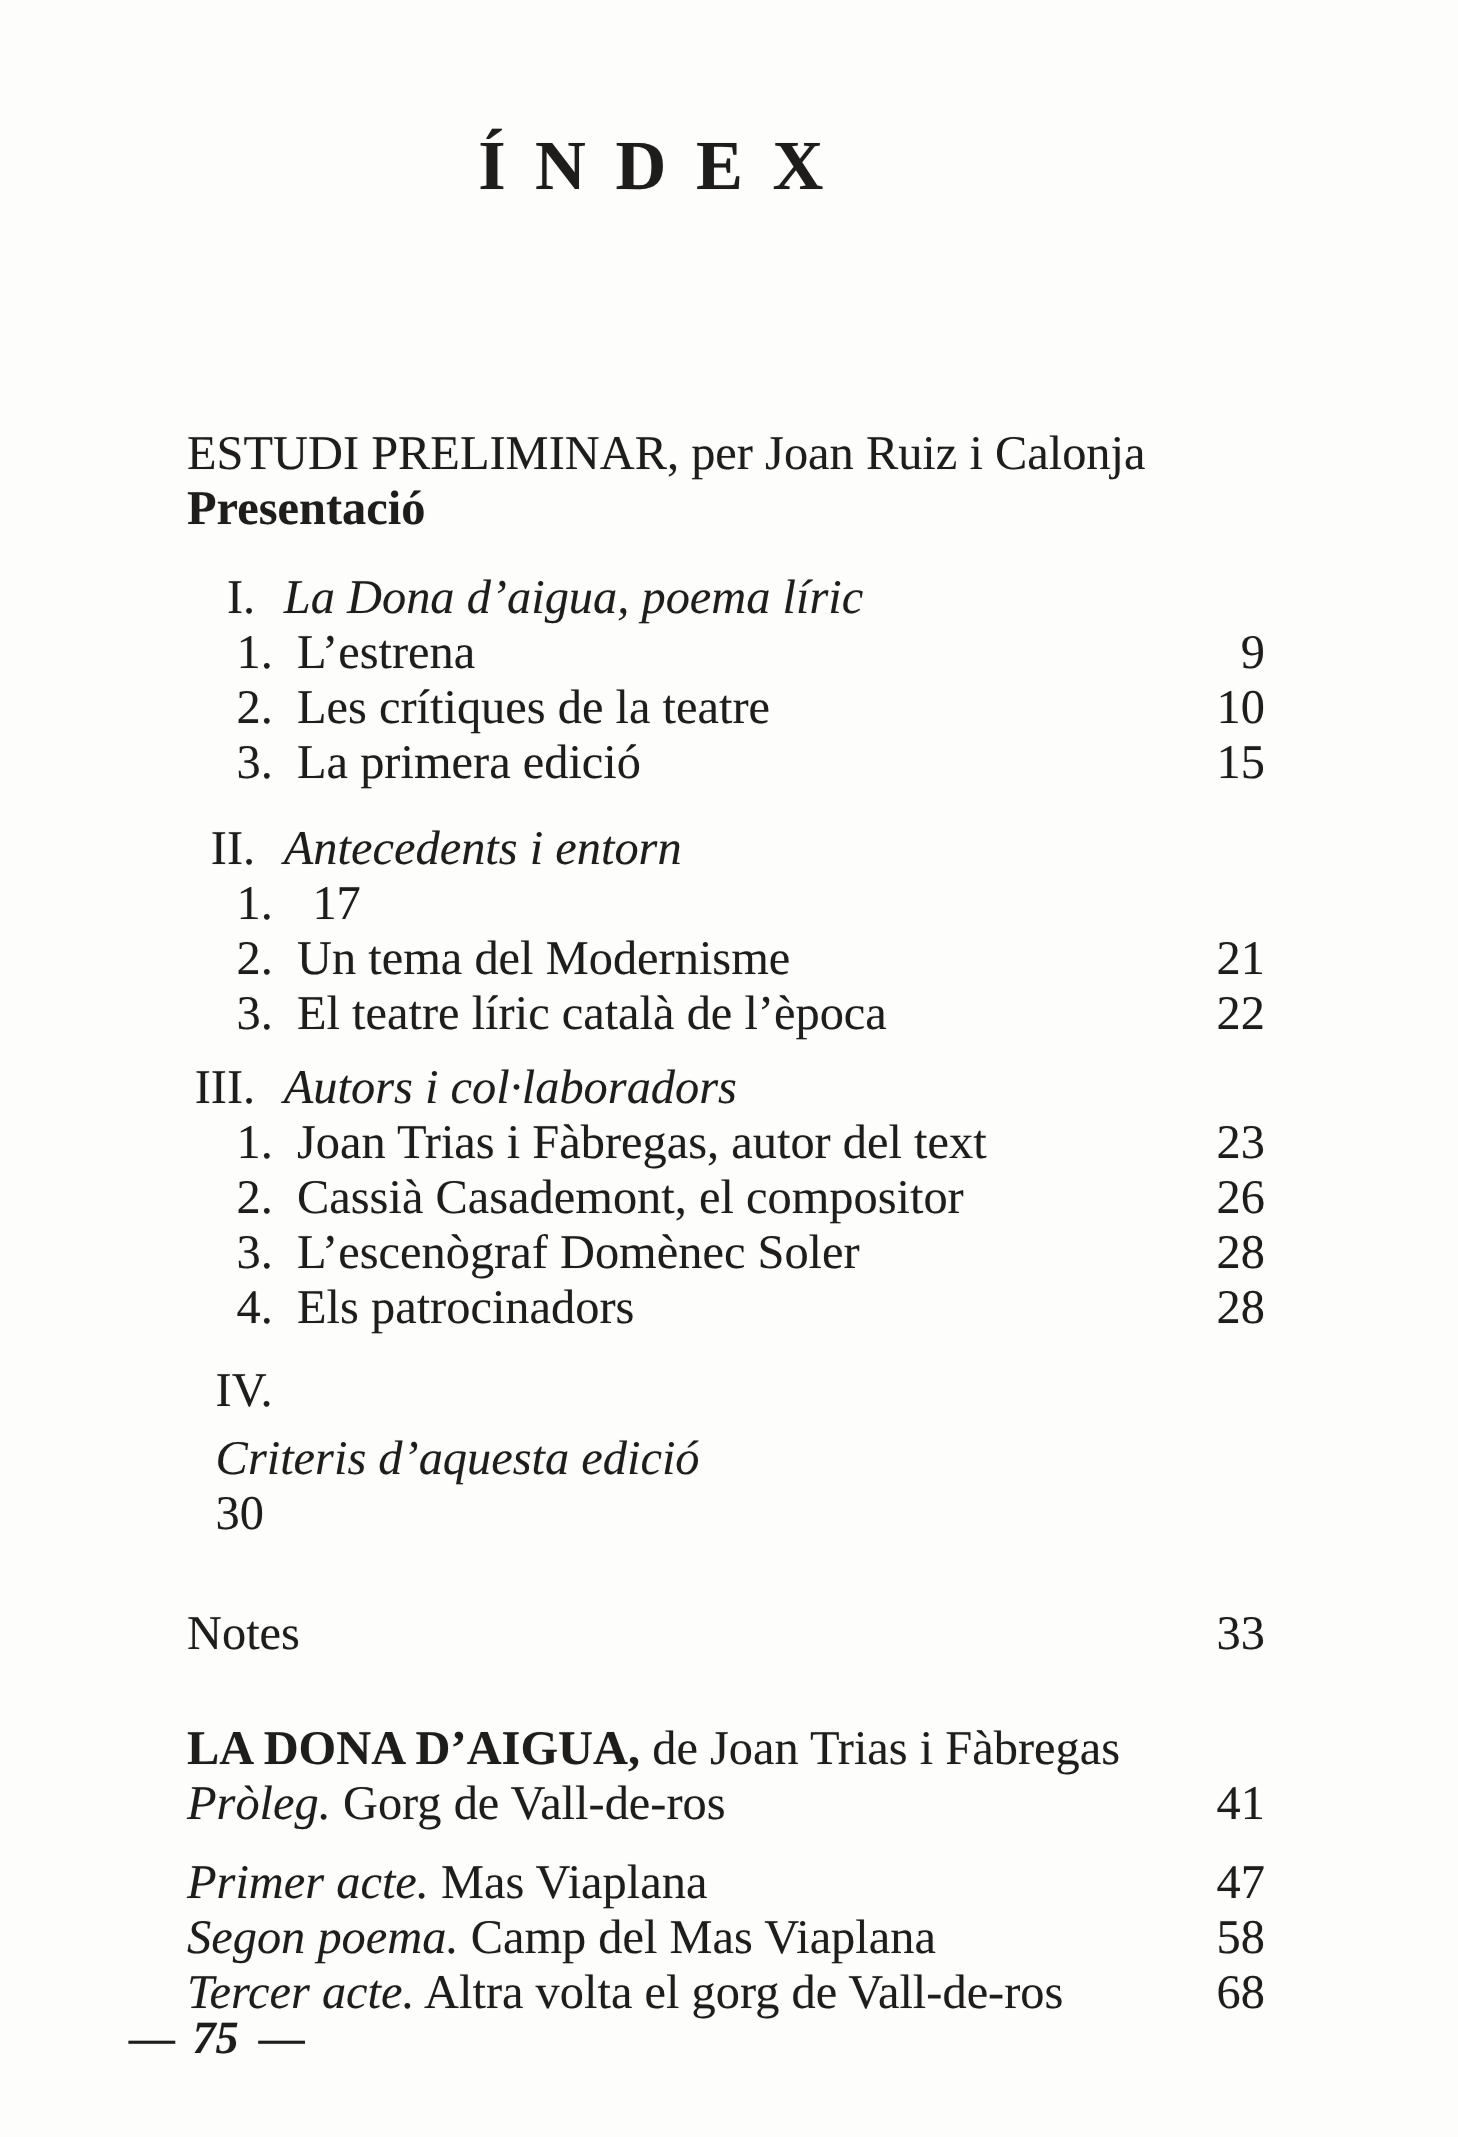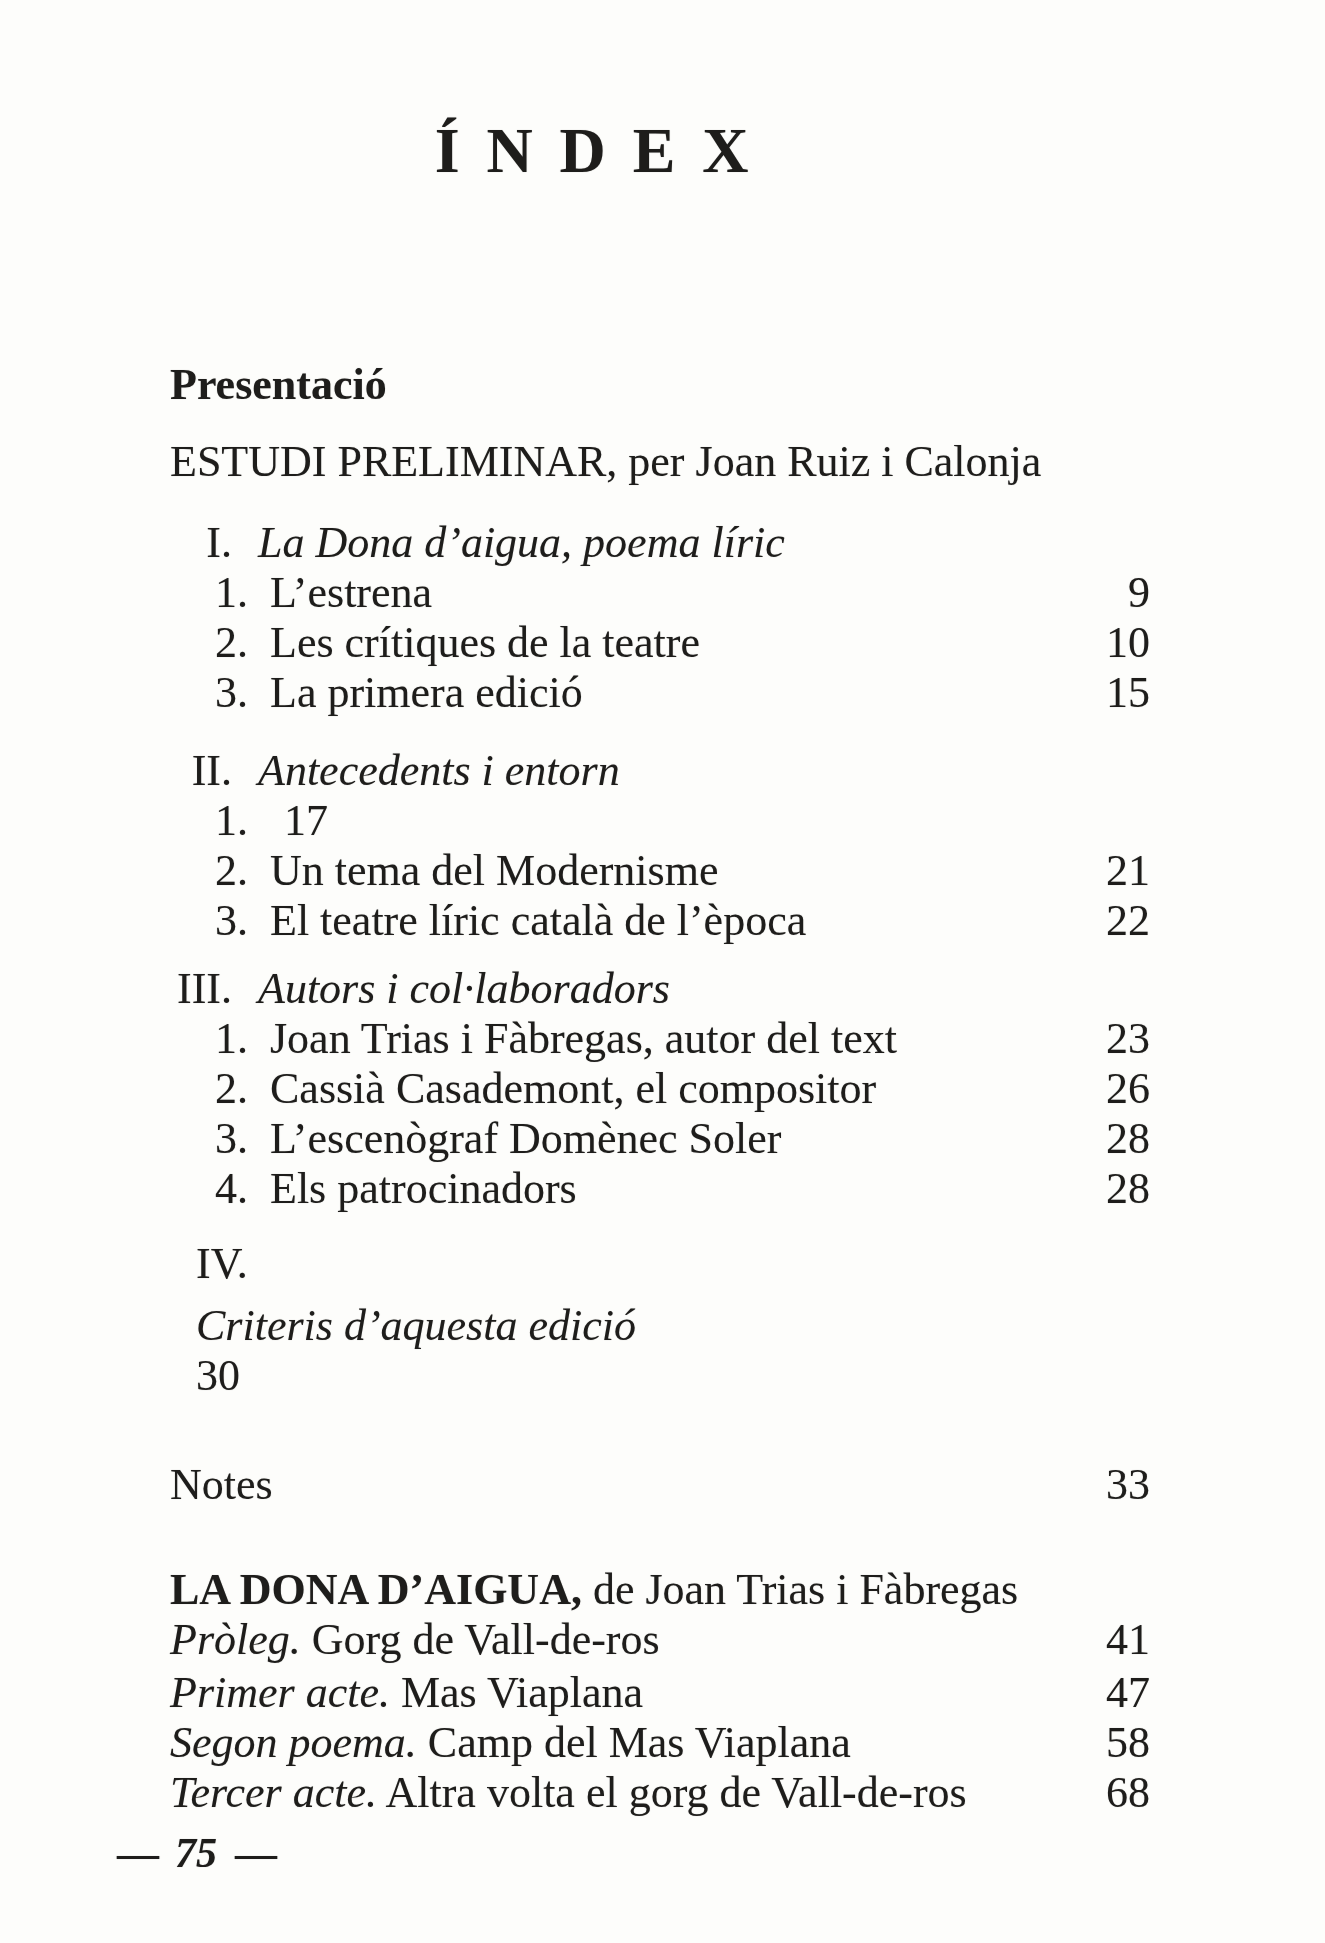--- a/index.html
+++ b/index.html
@@ -43,45 +43,45 @@
   .sec-title{margin-left:26px;font-style:italic;}
   .inum{flex:0 0 78px;text-align:right;}
   .ilabel{flex:1 1 auto;margin-left:22px;}
   .mt-estudi{margin-top:27px;}
   .mt-sec1{margin-top:31px;}
   .mt-sec2{margin-top:28px;}
   .mt-sec3{margin-top:18px;}
   .mt-sec4{margin-top:25px;flex-direction:column;}
   .mt-notes{margin-top:29px;}
   .mt-work{margin-top:55px;}
-  .mt-act1{margin-top:3px;}
+  .mt-act1{margin-top:21px;}
   .footer{
     position:absolute;
     top:1828px;left:117px;width:980px;
     font-size:42px;
     line-height:50px;
   }
   .footer .num{font-style:italic;font-weight:bold;margin:0 18px;}
   .footer .dash{font-weight:bold;letter-spacing:-2px;}
 </style>
 </head>
 <body>
 
 <div class="page">
 
   <h1 class="title">ÍNDEX</h1>
 
   <div class="content">
 
+    <div class="row mt-estudi">
+      <span class="fill">ESTUDI PRELIMINAR, per Joan Ruiz i Calonja</span>
+    </div>
+
     <div class="row bold">
       <span class="fill">Presentació</span>
-    </div>
-
-    <div class="row mt-estudi">
-      <span class="fill">ESTUDI PRELIMINAR, per Joan Ruiz i Calonja</span>
     </div>
 
     <div class="row mt-sec1">
       <span class="sec-num">I.</span>
       <span class="sec-title fill">La Dona d’aigua, poema líric</span>
     </div>
     <div class="row">
       <span class="inum">1.</span>
       <span class="ilabel">L’estrena</span>
       <span class="pg">9</span>

